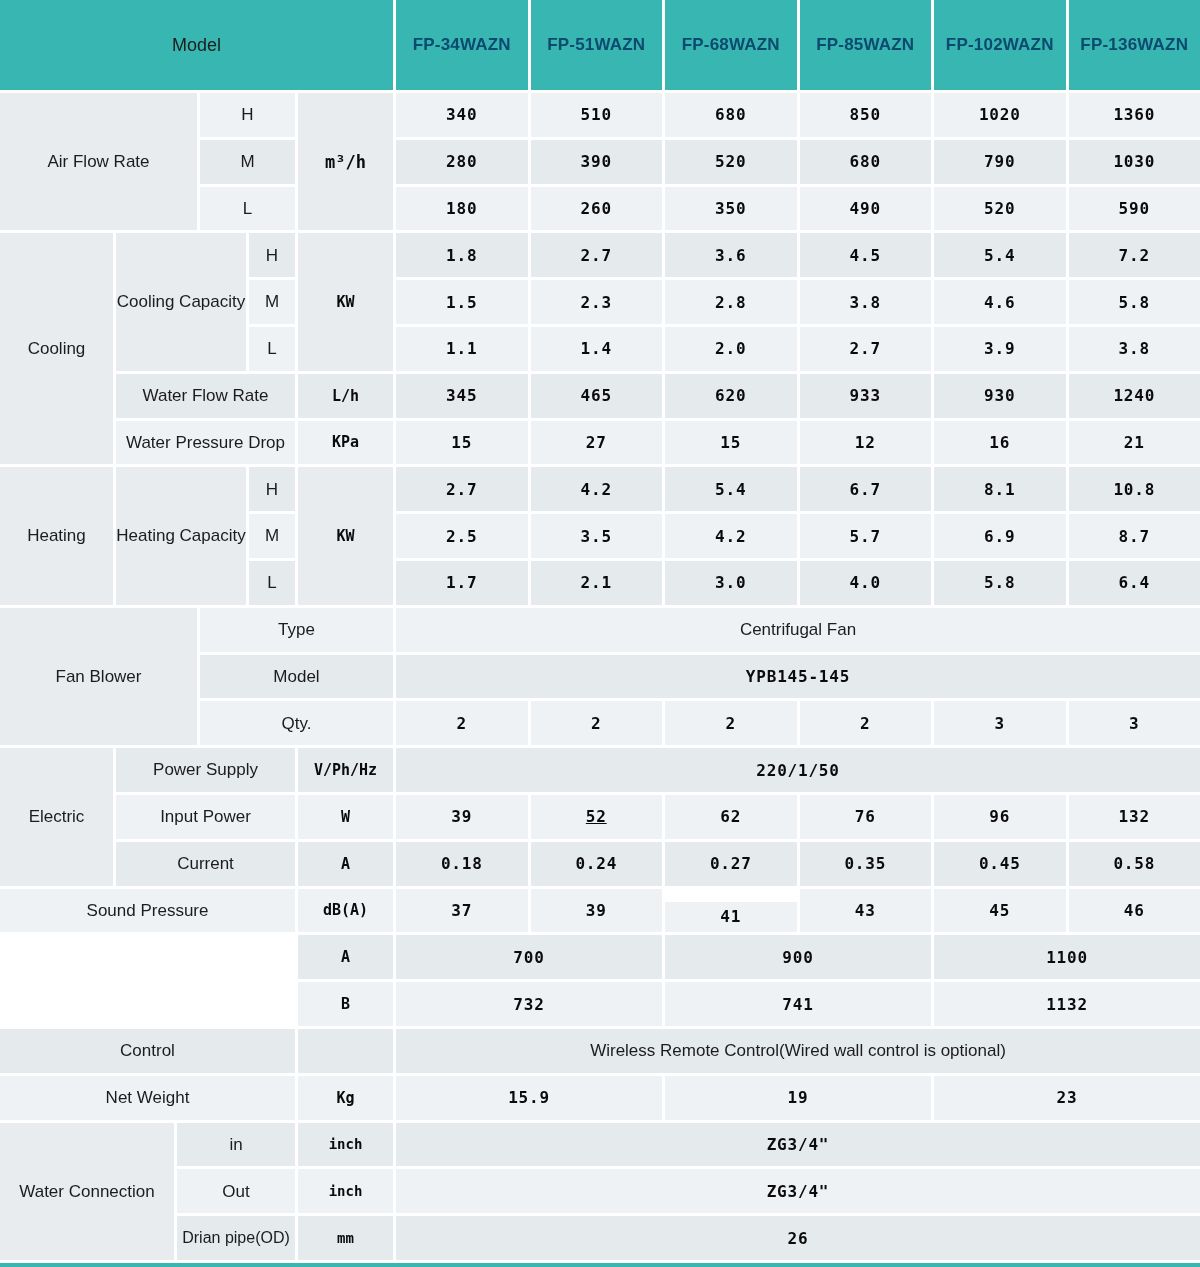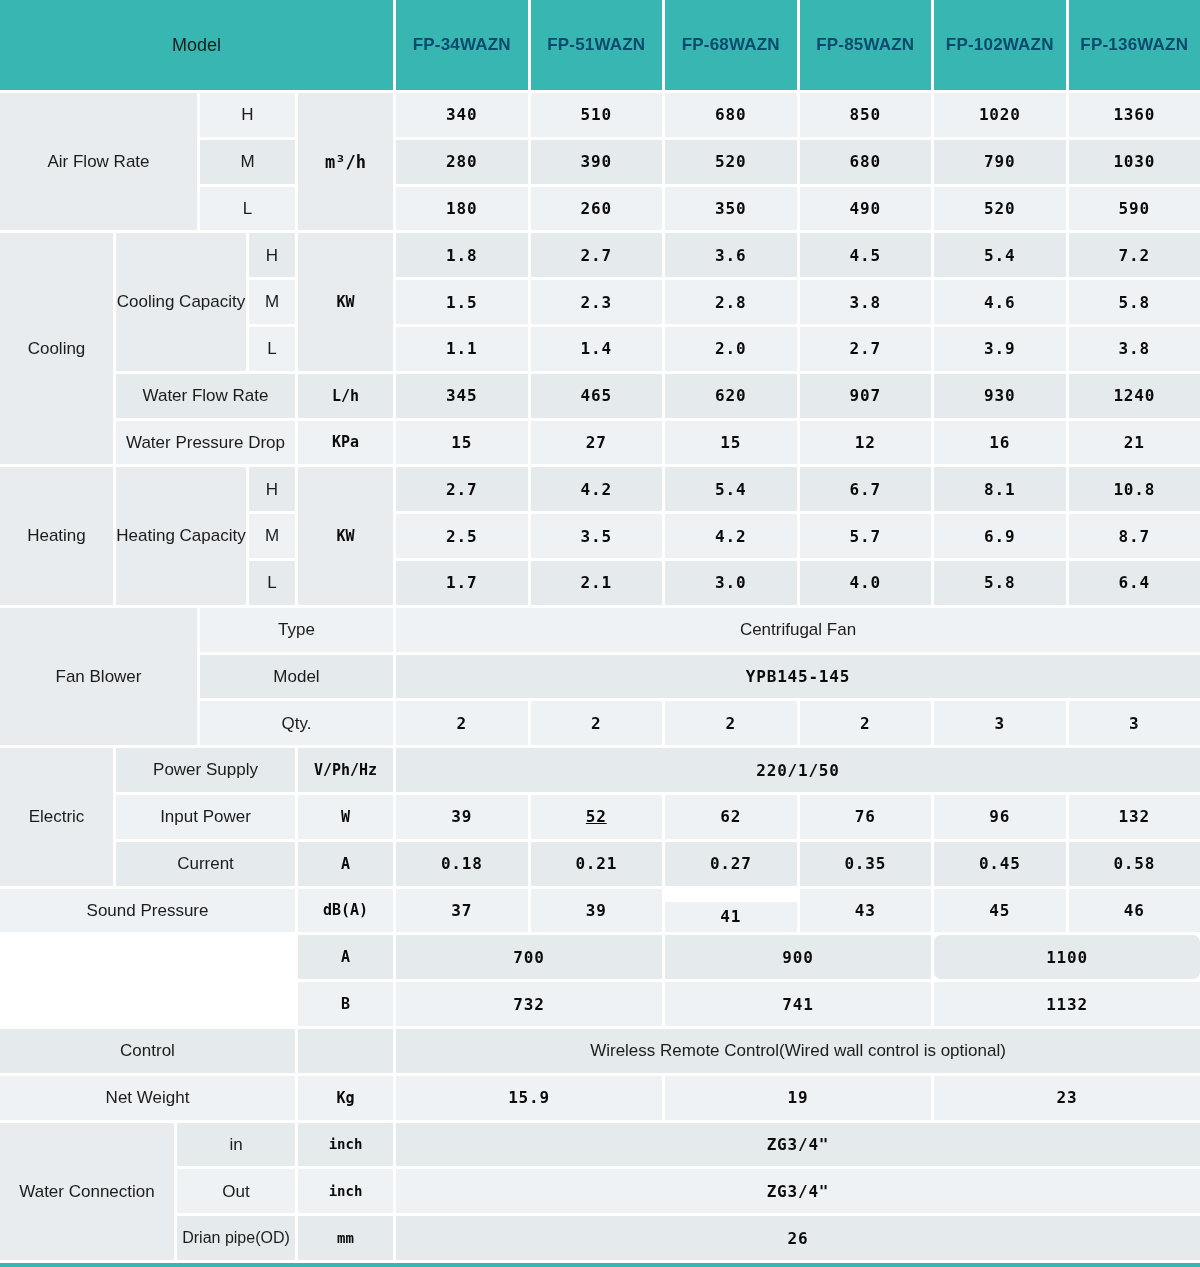--- a/index.html
+++ b/index.html
@@ -146,21 +146,21 @@
       <div class="cell num bL" style="grid-area: 6 / 12 / auto / span 1;">5.8</div>
       <div class="cell num bL" style="grid-area: 7 / 7 / auto / span 1;">1.1</div>
       <div class="cell num bL" style="grid-area: 7 / 8 / auto / span 1;">1.4</div>
       <div class="cell num bL" style="grid-area: 7 / 9 / auto / span 1;">2.0</div>
       <div class="cell num bL" style="grid-area: 7 / 10 / auto / span 1;">2.7</div>
       <div class="cell num bL" style="grid-area: 7 / 11 / auto / span 1;">3.9</div>
       <div class="cell num bL" style="grid-area: 7 / 12 / auto / span 1;">3.8</div>
       <div class="cell num bD" style="grid-area: 8 / 7 / auto / span 1;">345</div>
       <div class="cell num bD" style="grid-area: 8 / 8 / auto / span 1;">465</div>
       <div class="cell num bD" style="grid-area: 8 / 9 / auto / span 1;">620</div>
-      <div class="cell num bD" style="grid-area: 8 / 10 / auto / span 1;">907</div>
+      <div class="cell num bD" style="grid-area: 8 / 10 / auto / span 1;">933</div>
       <div class="cell num bD" style="grid-area: 8 / 11 / auto / span 1;">930</div>
       <div class="cell num bD" style="grid-area: 8 / 12 / auto / span 1;">1240</div>
       <div class="cell num bL" style="grid-area: 9 / 7 / auto / span 1;">15</div>
       <div class="cell num bL" style="grid-area: 9 / 8 / auto / span 1;">27</div>
       <div class="cell num bL" style="grid-area: 9 / 9 / auto / span 1;">15</div>
       <div class="cell num bL" style="grid-area: 9 / 10 / auto / span 1;">12</div>
       <div class="cell num bL" style="grid-area: 9 / 11 / auto / span 1;">16</div>
       <div class="cell num bL" style="grid-area: 9 / 12 / auto / span 1;">21</div>
       <div class="cell num bD" style="grid-area: 10 / 7 / auto / span 1;">2.7</div>
       <div class="cell num bD" style="grid-area: 10 / 8 / auto / span 1;">4.2</div>
@@ -186,34 +186,34 @@
       <div class="cell num bL" style="grid-area: 15 / 10 / auto / span 1;">2</div>
       <div class="cell num bL" style="grid-area: 15 / 11 / auto / span 1;">3</div>
       <div class="cell num bL" style="grid-area: 15 / 12 / auto / span 1;">3</div>
       <div class="cell num bL" style="grid-area: 17 / 7 / auto / span 1;">39</div>
       <div class="cell num bL" style="grid-area: 17 / 8 / auto / span 1; text-decoration: underline;">52</div>
       <div class="cell num bL" style="grid-area: 17 / 9 / auto / span 1;">62</div>
       <div class="cell num bL" style="grid-area: 17 / 10 / auto / span 1;">76</div>
       <div class="cell num bL" style="grid-area: 17 / 11 / auto / span 1;">96</div>
       <div class="cell num bL" style="grid-area: 17 / 12 / auto / span 1;">132</div>
       <div class="cell num bD" style="grid-area: 18 / 7 / auto / span 1;">0.18</div>
-      <div class="cell num bD" style="grid-area: 18 / 8 / auto / span 1;">0.21</div>
+      <div class="cell num bD" style="grid-area: 18 / 8 / auto / span 1;">0.24</div>
       <div class="cell num bD" style="grid-area: 18 / 9 / auto / span 1;">0.27</div>
       <div class="cell num bD" style="grid-area: 18 / 10 / auto / span 1;">0.35</div>
       <div class="cell num bD" style="grid-area: 18 / 11 / auto / span 1;">0.45</div>
       <div class="cell num bD" style="grid-area: 18 / 12 / auto / span 1;">0.58</div>
       <div class="cell num bL" style="grid-area: 19 / 7 / auto / span 1;">37</div>
       <div class="cell num bL" style="grid-area: 19 / 8 / auto / span 1;">39</div>
       <div class="cell num bL" style="grid-area: 19 / 9 / auto / span 1; margin-top: 13px;">41</div>
       <div class="cell num bL" style="grid-area: 19 / 10 / auto / span 1;">43</div>
       <div class="cell num bL" style="grid-area: 19 / 11 / auto / span 1;">45</div>
       <div class="cell num bL" style="grid-area: 19 / 12 / auto / span 1;">46</div>
       <div class="cell num bD" style="grid-area: 20 / 7 / auto / span 2;">700</div>
       <div class="cell num bD" style="grid-area: 20 / 9 / auto / span 2; text-align: right;">900</div>
-      <div class="cell num bD" style="grid-area: 20 / 11 / auto / span 2; border-radius: 7px;">1100</div>
+      <div class="cell num bD" style="grid-area: 20 / 11 / auto / span 2;">1100</div>
       <div class="cell num bL" style="grid-area: 21 / 7 / auto / span 2;">732</div>
       <div class="cell num bL" style="grid-area: 21 / 9 / auto / span 2;">741</div>
       <div class="cell num bL" style="grid-area: 21 / 11 / auto / span 2;">1132</div>
       <div class="cell num bL" style="grid-area: 23 / 7 / auto / span 2;">15.9</div>
       <div class="cell num bL" style="grid-area: 23 / 9 / auto / span 2;">19</div>
       <div class="cell num bL" style="grid-area: 23 / 11 / auto / span 2;">23</div>
     </div>
   <div class="teal-bar"></div>
 </div>
 

